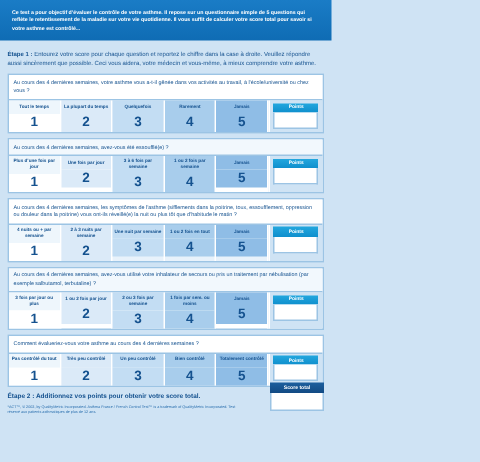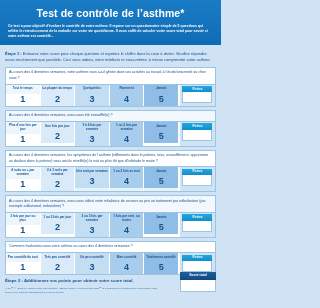--- a/index.html
+++ b/index.html
@@ -169,21 +169,20 @@
     border-top:none;
     height:11px;
   }
 </style>
 </head>
 <body>
 
 <div class="page">
 
   <div class="header">
-    <div class="title">Test de contrôle de l’asthme*</div>
     <div class="intro">Ce test a pour objectif d’évaluer le contrôle de votre asthme. Il repose sur un questionnaire simple de 5 questions qui reflète le retentissement de la maladie sur votre vie quotidienne. Il vous suffit de calculer votre score total pour savoir si votre asthme est contrôlé...</div>
   </div>
 
   <div class="body">
 
     <div class="step">
       <b>Étape 1 :</b>
       <span>Entourez votre score pour chaque question et reportez le chiffre dans la case à droite. Veuillez répondre aussi sincèrement que possible. Ceci vous aidera, votre médecin et vous-même, à mieux comprendre votre asthme.</span>
     </div>
 

